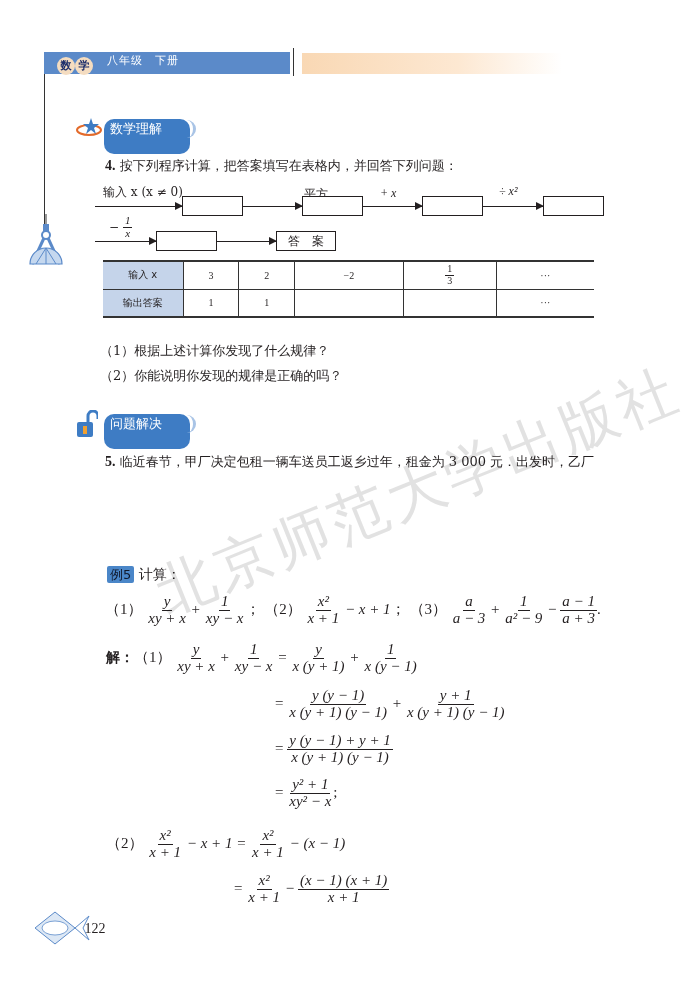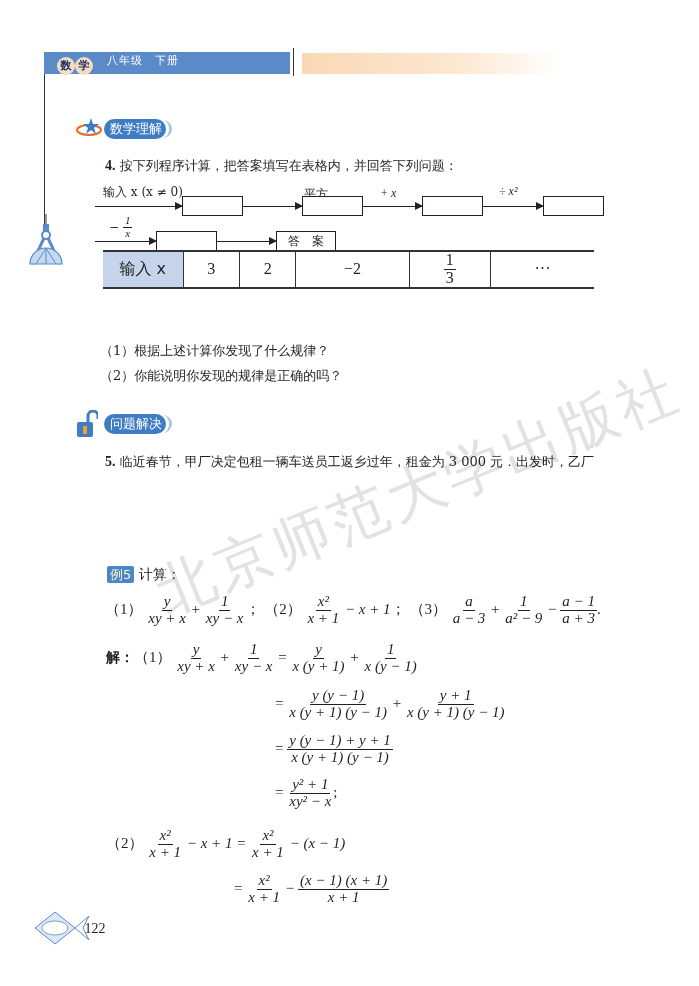--- a/index.html
+++ b/index.html
@@ -14,49 +14,49 @@
   .hdr-badge { left: 57px; top: 54px; width: 40px; height: 18px; }
   .hdr-badge span { display:inline-block; width: 18px; height: 18px; border-radius: 50%; background:#f4dcc0;
         color:#1e2f6b; font-size: 11px; font-weight: bold; text-align:center; line-height:18px; }
   .hdr-title { left: 107px; top: 53px; color: #fff; font-size: 11px; letter-spacing: 1px; font-family: "DejaVu Sans", sans-serif; }
   .hdr-divider { left: 293px; top: 48px; width: 1px; height: 28px; background: #333; }
   .hdr-grad { left: 302px; top: 53px; width: 260px; height: 21px;
         background: linear-gradient(to right, #f9d8b4, #fde8d2 60%, #ffffff); }
   .left-rule { left: 44px; top: 74px; width: 1px; height: 150px; background: #333; }
 
   
-  .tag { height: 20px; border-radius: 10px; background: #3e7cc4; color: #fff; font-size: 13px;
-         font-family: "DejaVu Sans", sans-serif; line-height: 20px; padding: 0 4px 0 6px; }
+  .tag { height: 35px; border-radius: 10px; background: #3e7cc4; color: #fff; font-size: 13px;
+         font-family: "DejaVu Sans", sans-serif; line-height: 20px; padding: 0 28px 0 6px; }
   .tag::after { content:""; position:absolute; right:-6px; top:1px; width:14px; height:18px; border-radius: 0 9px 9px 0;
          border-right: 3px solid #a9c4e6; }
 
   .q { font-size: 13px; line-height: 24px; }
   .qnum { font-weight: bold; font-family: "Liberation Serif", serif; font-size: 14px; }
 
   
   .box { position:absolute; border: 1px solid #231f20; height: 20px; background:#fff; }
   .arrow { position:absolute; height:1px; background:#231f20; }
   .arrow::after { content:""; position:absolute; right:-1px; top:-4px; border-left: 8px solid #231f20;
         border-top: 4.5px solid transparent; border-bottom: 4.5px solid transparent; }
   .flow-lbl { position:absolute; font-size: 12px; }
 
   
-  table.data { position:absolute; left: 103px; top: 250px; width: 491px; border-collapse: collapse; font-size: 16px; }
+  table.data { position:absolute; left: 103px; top: 260px; width: 491px; border-collapse: collapse; font-size: 10px; }
   table.data td { height: 28px; text-align: center; border-left: 1px solid #333; font-family: "Liberation Serif", serif; }
   table.data td:first-child { border-left: none; background: #c5d4ea; width: 80px; font-family: "DejaVu Sans", sans-serif; }
   table.data tr:first-child td { border-top: 2px solid #333; border-bottom: 1px solid #333; }
   table.data tr:last-child td { border-bottom: 2px solid #333; }
   .frac { display:inline-flex; flex-direction:column; align-items:center; vertical-align: middle; line-height: 1.05; }
   .frac .n { border-bottom: 1px solid #231f20; padding: 0 2px; }
   .frac .d { padding: 0 2px; }
 
   .math { font-family: "Liberation Serif", serif; font-size: 15px; }
   .watermark { left: 130px; top: 420px; font-size: 58px; color: rgba(150,150,150,0.28); transform: rotate(-20deg);
         transform-origin: left top; font-family: "DejaVu Sans", sans-serif; letter-spacing: 4px; white-space: nowrap; }
-  .ex-tag { background:#4a86c8; color:#fef9c3; font-size: 13px; font-family: "DejaVu Sans", sans-serif;
+  .ex-tag { background:#4a86c8; color:#0f172a; font-size: 13px; font-family: "DejaVu Sans", sans-serif;
         padding: 1px 3px; border-radius: 2px; }
 </style>
 </head>
 <body>
 
 <div class="abs hdr-bar"></div>
 <div class="abs hdr-badge">
   <span>数</span><span>学</span>
 </div>
 <div class="abs hdr-title">八年级　下册</div>
@@ -124,20 +124,28 @@
     <td>输入 x</td>
     <td>3</td>
     <td>2</td>
     <td>−2</td>
     <td><span class="frac">
             <span class="n">1</span>
             <span class="d">3</span>
           </span></td>
     <td>···</td>
   </tr>
+  <tr>
+    <td>输出答案</td>
+    <td>1</td>
+    <td>1</td>
+    <td></td>
+    <td></td>
+    <td>···</td>
+  </tr>
 </tbody>
   </table>
 
 <div class="abs q" style="left:100px;top:339px;">（1）根据上述计算你发现了什么规律？</div>
 <div class="abs q" style="left:100px;top:364px;">（2）你能说明你发现的规律是正确的吗？</div>
 
 <div class="abs watermark" style="left:145px;top:560px;transform:rotate(-22deg);">北京师范大学出版社</div>
 
 <div class="abs" style="left:76px;top:410px;width:22px;height:28px;">
   <svg width="22" height="28" viewBox="0 0 22 28">

